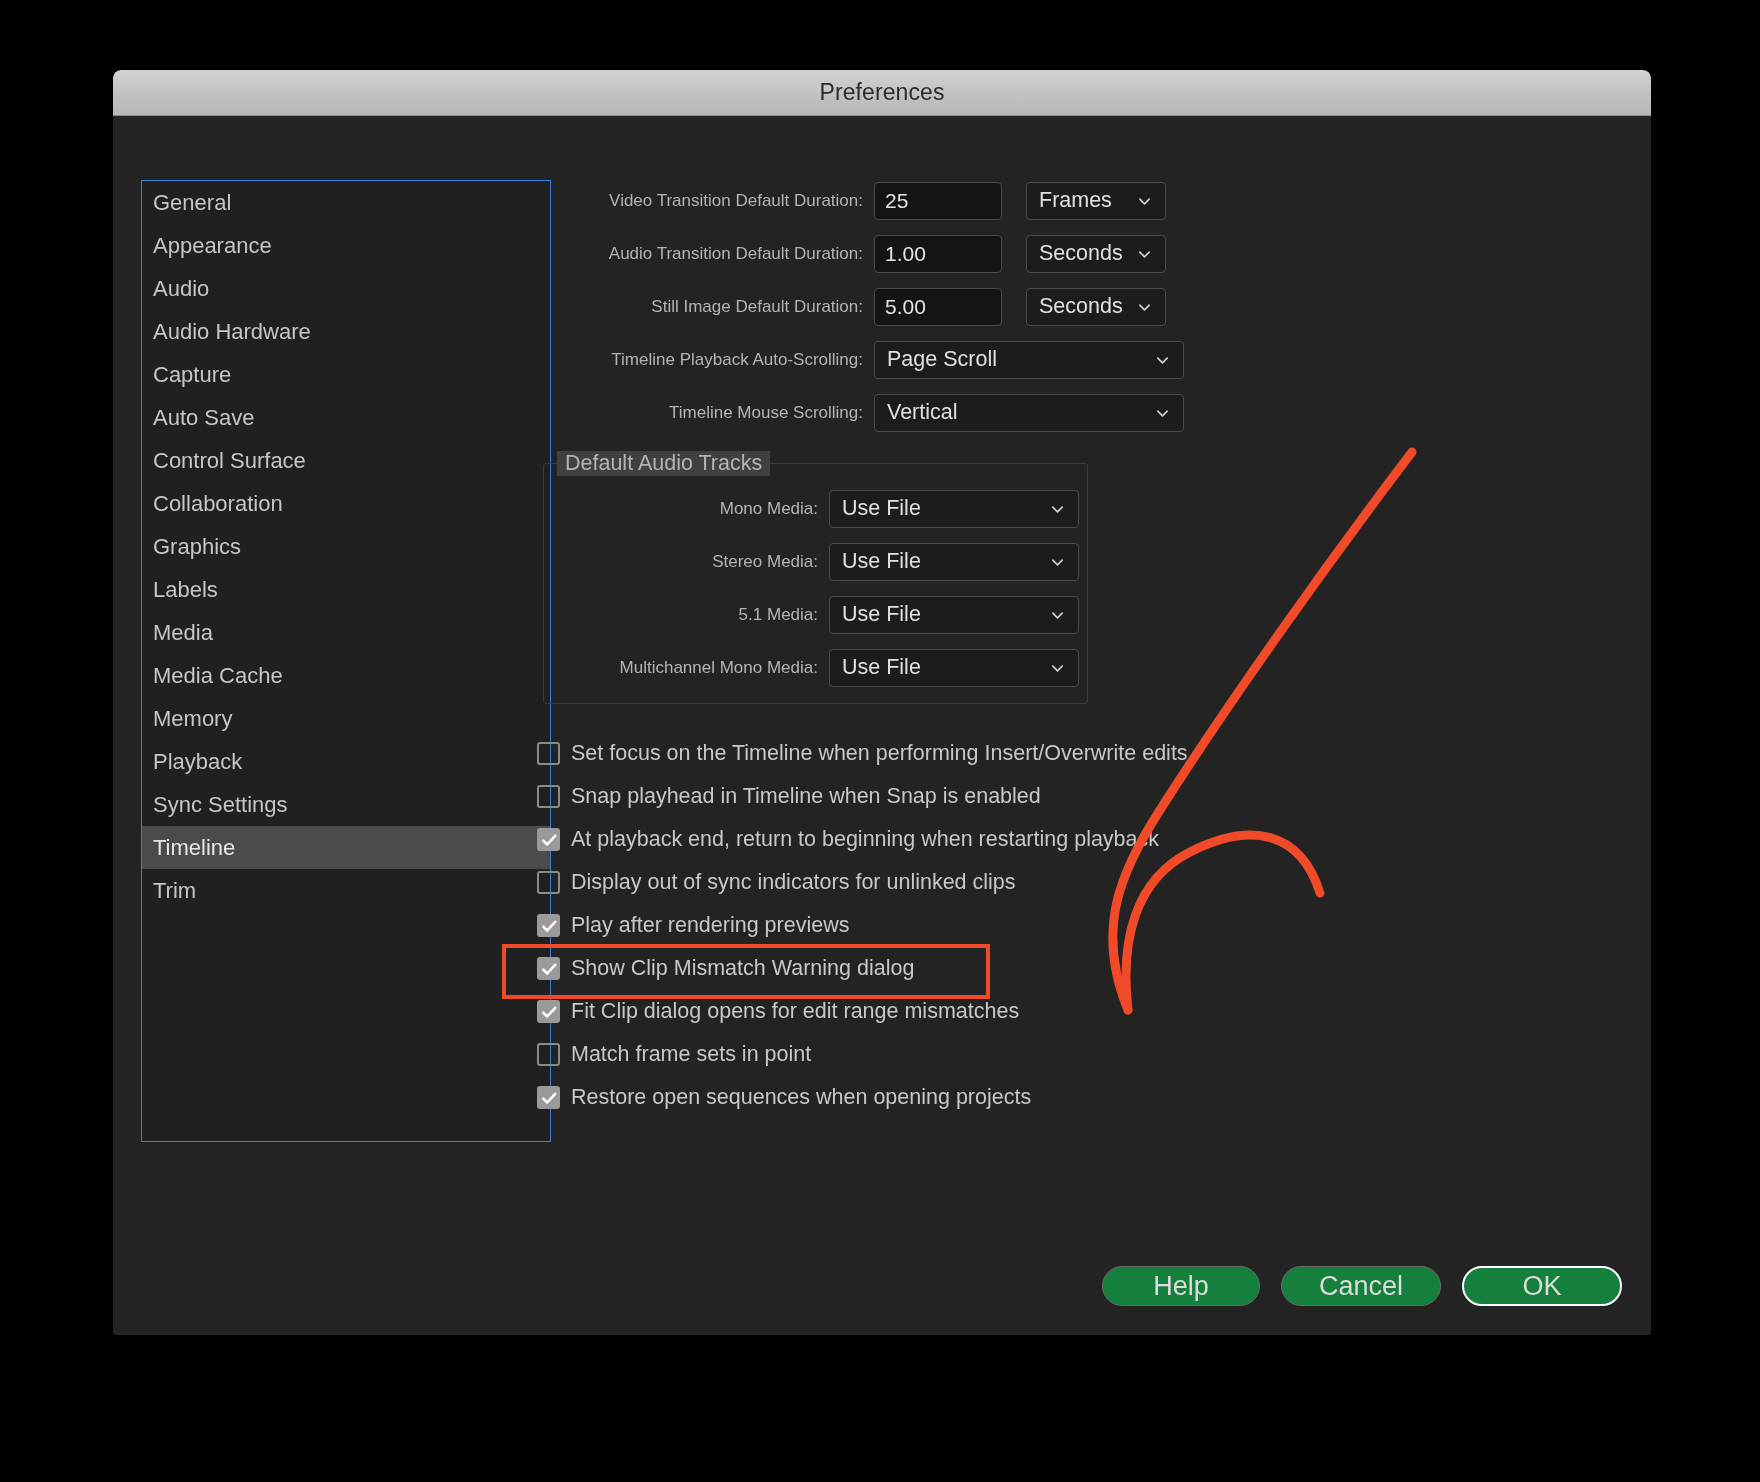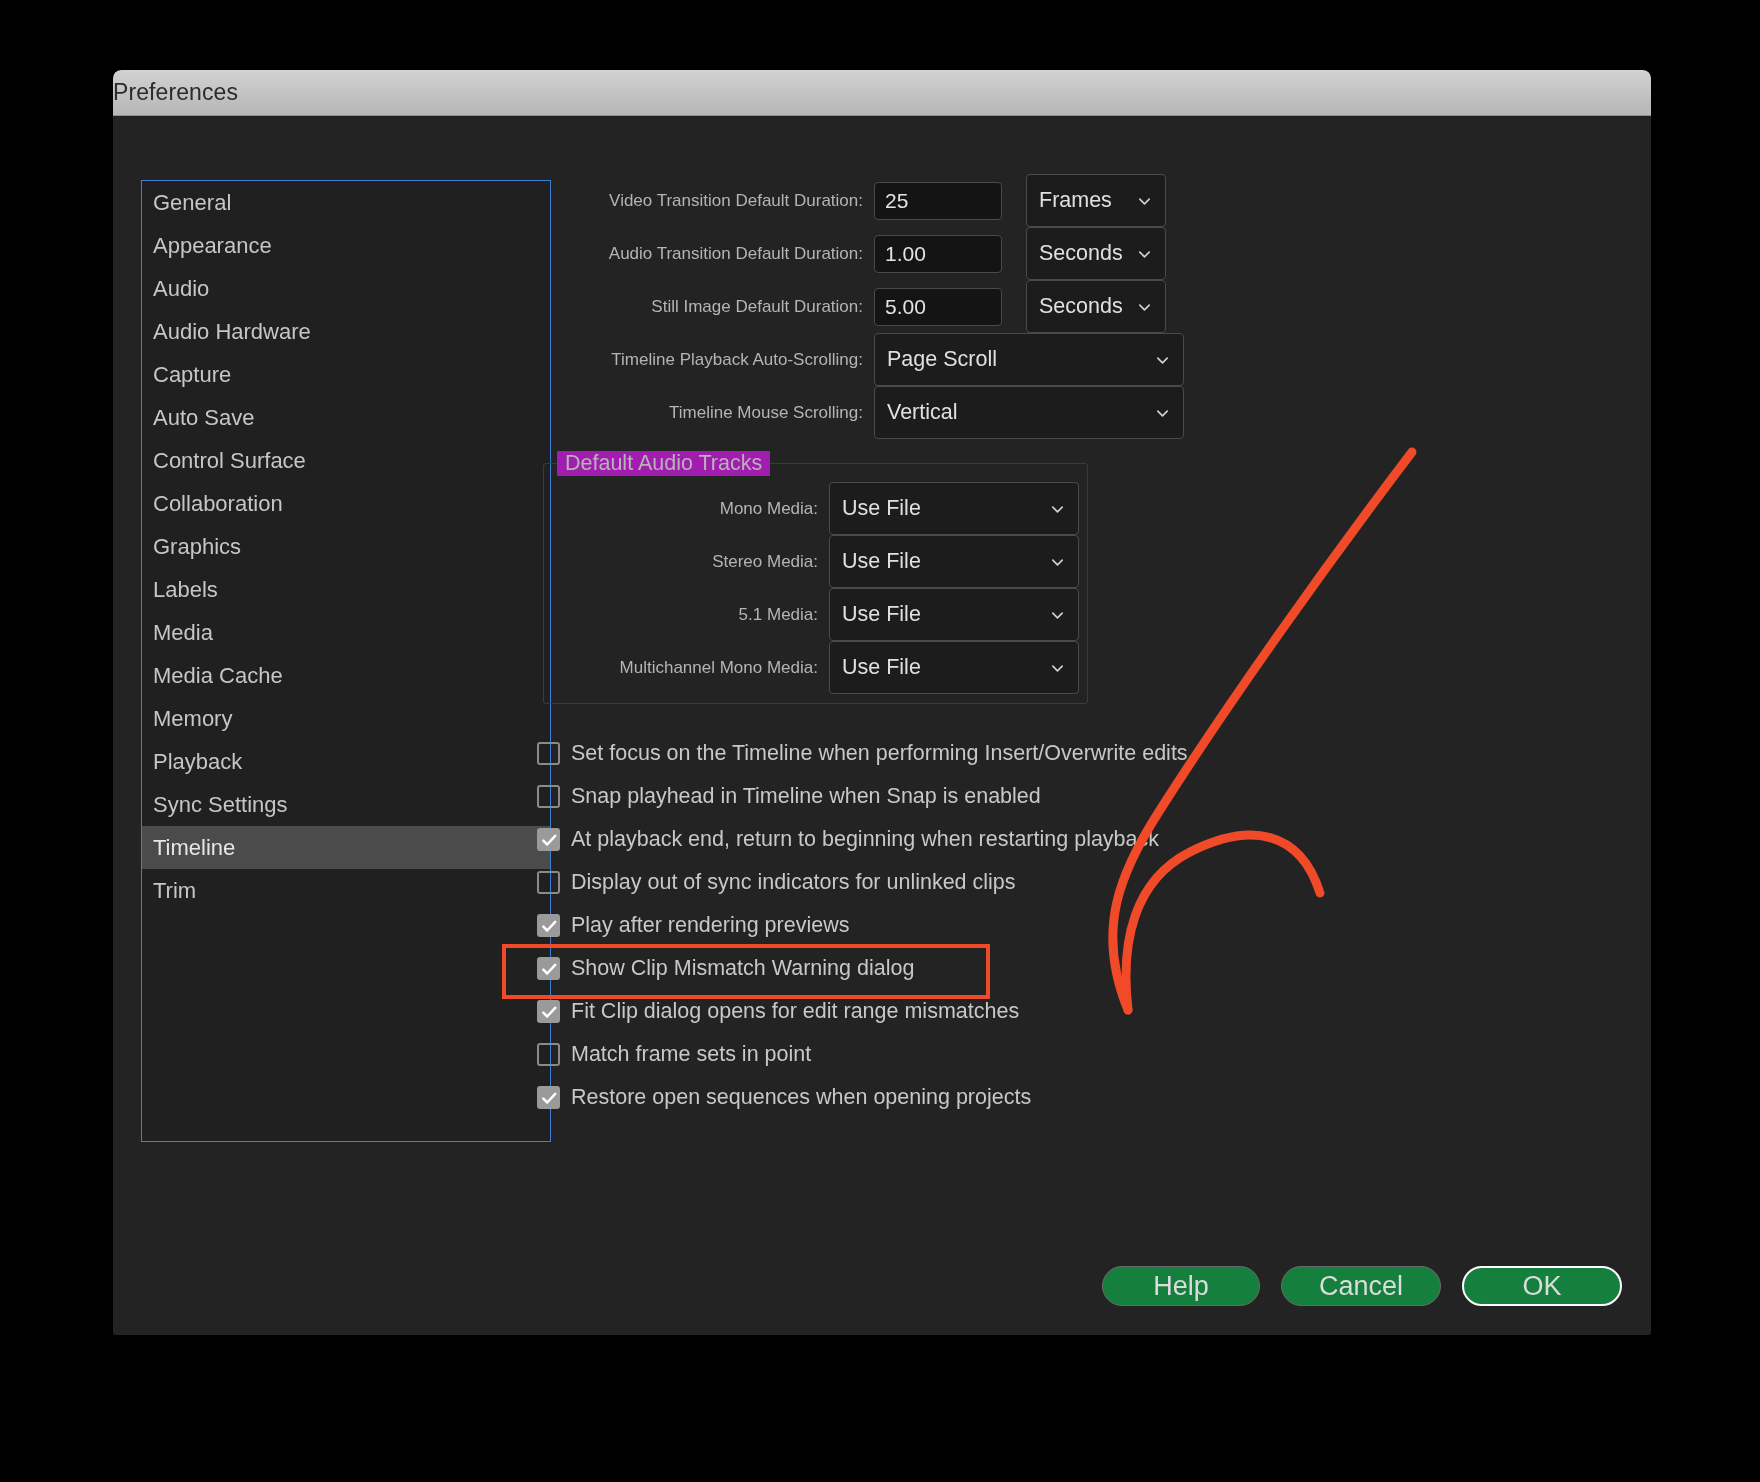--- a/index.html
+++ b/index.html
@@ -30,20 +30,21 @@
     box-shadow: 0 6px 28px rgba(0,0,0,0.75);
     overflow: hidden;
   }
   .titlebar {
     height: 45px;
     background: linear-gradient(to bottom, #d2d2d2 0%, #c2c2c2 55%, #b7b7b7 100%);
     border-bottom: 1px solid #8e8e8e;
     border-radius: 8px 8px 0 0;
     display: flex;
     align-items: center;
+    justify-content: center;
   }
   .titlebar-text {
     font-size: 23px;
     color: #2b2b2b;
     letter-spacing: 0.1px;
   }
   .dialog-body {
     position: relative;
     height: 1220px;
     background: #232323;
@@ -106,21 +107,21 @@
     color: #e3e3e3;
     font-size: 21px;
     font-family: "Liberation Sans", sans-serif;
     padding: 0 10px;
     box-sizing: border-box;
     outline: none;
   }
 
   .select {
     position: relative;
-    height: 53px;
+    height: 38px;
     margin-left: 24px;
     background: #1c1c1c;
     border: 1px solid #4a4a4a;
     border-radius: 4px;
     display: flex;
     align-items: center;
     box-sizing: border-box;
     cursor: default;
   }
   .select .sel-text {
@@ -155,21 +156,21 @@
     position: absolute;
     left: 0; top: 12px; right: 0; bottom: 0;
     border: 1px solid #3b3b3b;
     border-radius: 3px;
   }
   .gb-title {
     position: absolute;
     left: 14px;
     top: 0;
     padding: 0 8px;
-    background: #a21caf;
+    background: #404040;
     font-size: 21.5px;
     color: #b4b4b4;
     white-space: nowrap;
   }
   .gb-inner {
     position: relative;
     padding-top: 31px;
   }
   .lbl-w-b { width: 275px; }
 

